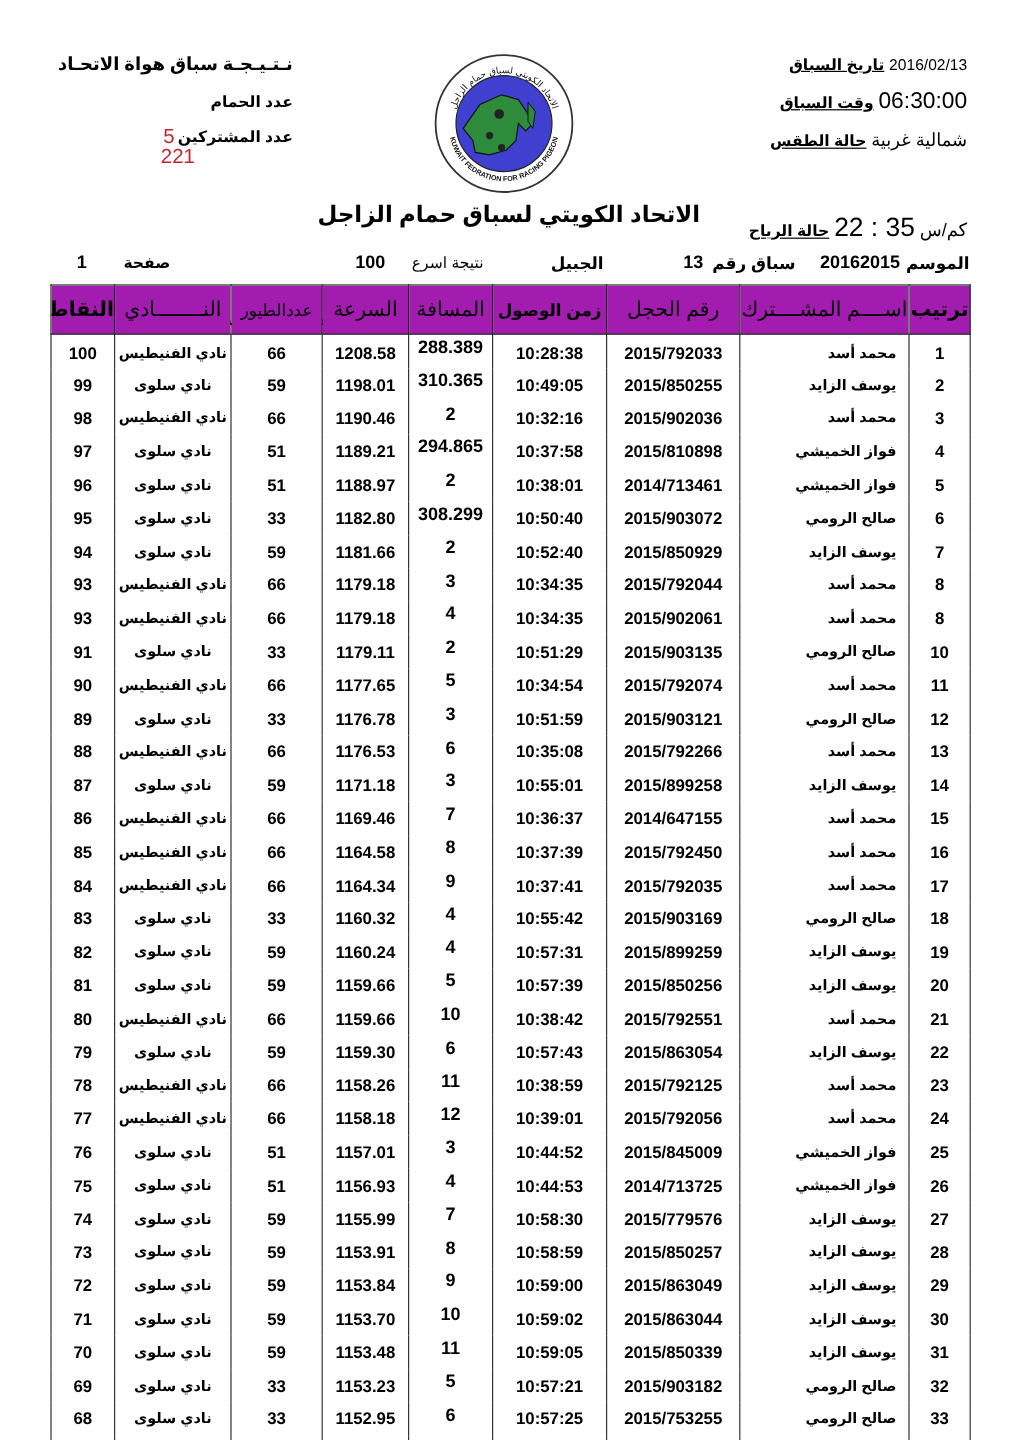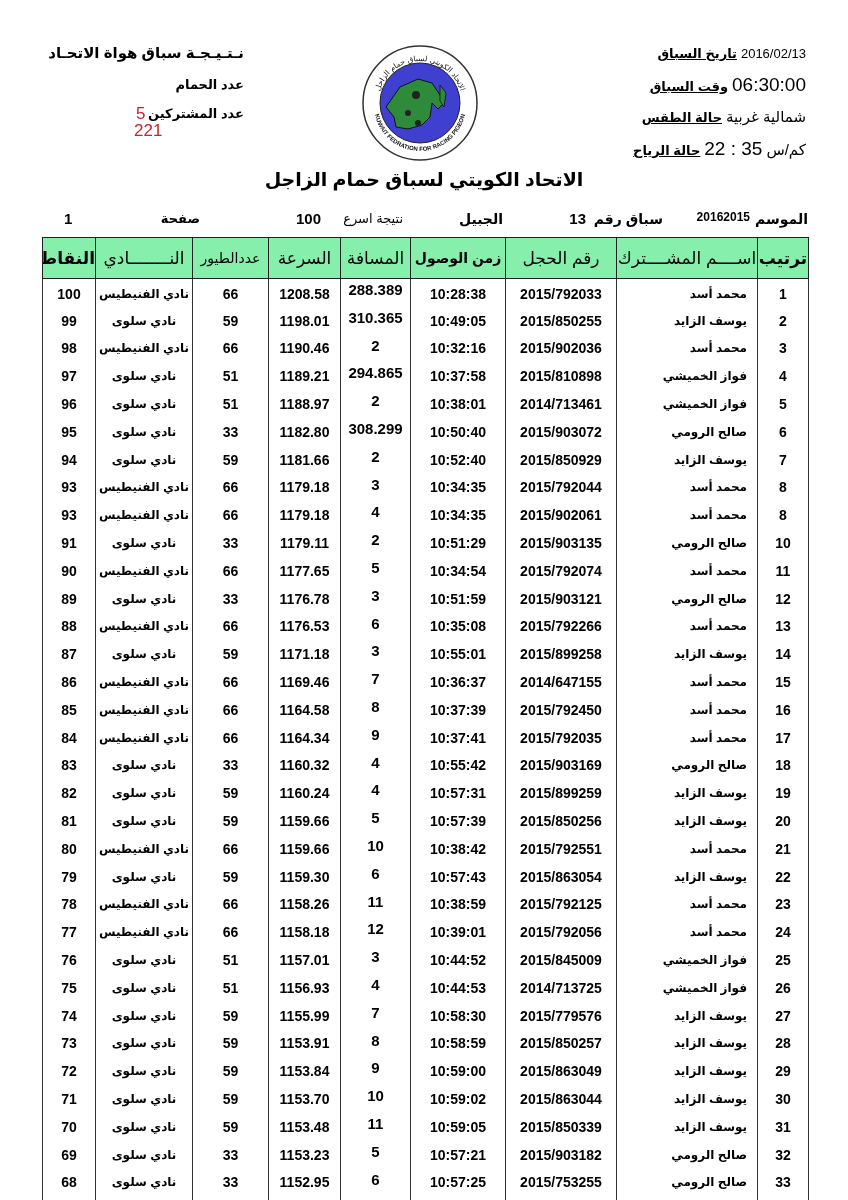--- a/index.html
+++ b/index.html
@@ -19,35 +19,35 @@
   
   .tr-row { position:absolute; right:42px; white-space:nowrap; display:flex; flex-direction:row-reverse; align-items:baseline; gap:4px; }
   #tr-date { top:46px; }
   #tr-time { top:74px; }
   #tr-weather { top:108px; }
   #tr-wind { top:138px; }
   .tr-lbl { font-size:13px; font-weight:bold;text-decoration:underline; }
   .tr-date-val { font-size:13px; }
   .tr-time-val { font-size:19px; }
   .tr-weather-val { font-size:15px; }
-  .tr-wind-val { font-size:19px; direction:ltr; }
+  .tr-wind-val { font-size:22px; direction:ltr;margin-top:39px; }
   .tr-wind-unit { font-size:15px; }
 
   
   #logo { left:360px; top:43px; width:120px; height:120px; }
 
   #main-title { top:168px; left:0; width:848px; text-align:center; font-size:19px; font-weight:bold; }
 
   
   #info-line { top:211px; left:42px; width:766px; height:22px; font-size:14px; font-weight:bold; }
   #info-line span { position:absolute; white-space:nowrap; }
 
   
   #results-table { position:absolute; left:42px; top:237px; width:766px; border-collapse:collapse; table-layout:fixed; direction:rtl; }
-  #results-table th { background:#86efac; font-size:17px; font-weight:normal; height:40px; border:1.5px solid #222; padding:0; white-space:nowrap; overflow:hidden; }
+  #results-table th { background:#a21caf; font-size:17px; font-weight:normal; height:40px; border:1.5px solid #222; padding:0; white-space:nowrap; overflow:hidden; }
   #results-table th.nb { font-weight:bold; }
   #results-table td { height:25.8px; font-size:14px; font-weight:bold; padding:0; border-left:1px solid #333; border-right:1px solid #333; text-align:center; white-space:nowrap; overflow:hidden; }
   #results-table tr.data:first-of-type td { padding-top:2px; }
   #results-table td.name { text-align:right; padding-right:10px; font-size:12px;margin-top:40px; }
   #results-table td.club { font-size:12px; }
   #results-table td.dist { font-weight:bold; font-size:15px; vertical-align:top; padding-top:2px; }
   #results-table tr.filler td { height:34px; border-bottom:1.5px solid #222; }
 </style>
 </head>
 <body>
@@ -89,28 +89,28 @@
 <div class="tr-row rtl" id="tr-wind">
   <span class="tr-lbl">حالة الرياح</span>
   <span class="tr-wind-val">22 : 35</span>
   <span class="tr-wind-unit">كم/س</span>
 </div>
 
 <div class="abs rtl" id="main-title">الاتحاد الكويتي لسباق حمام الزاجل</div>
 
 <div class="abs" id="info-line">
   <span style="right:0;top:0;">الموسم</span>
-  <span style="right:58px;top:-1px;font-size:12px;">20162015</span>
+  <span style="right:58px;top:-1px;font-size:15px;">20162015</span>
   <span style="right:145px;top:0;">سباق رقم</span>
   <span style="right:222px;top:-1px;font-size:15px;">13</span>
   <span style="right:305px;top:0;">الجبيل</span>
   <span style="right:405px;top:0;font-weight:normal;font-size:13px;">نتيجة اسرع</span>
   <span style="right:487px;top:-1px;font-size:15px;">100</span>
   <span style="right:534px;top:0;font-size:13px;margin-top:48px;">طيور لكل مشترك</span>
-  <span style="right:608px;top:0;font-size:13px;">صفحة</span>
+  <span style="right:666px;top:0;font-size:13px;">صفحة</span>
   <span style="left:22px;top:-1px;font-size:15px;">1</span>
 </div>
 
 <table id="results-table">
   <colgroup>
     <col style="width:51px">
       <col style="width:141px">
       <col style="width:111px">
       <col style="width:95px">
       <col style="width:70px">

